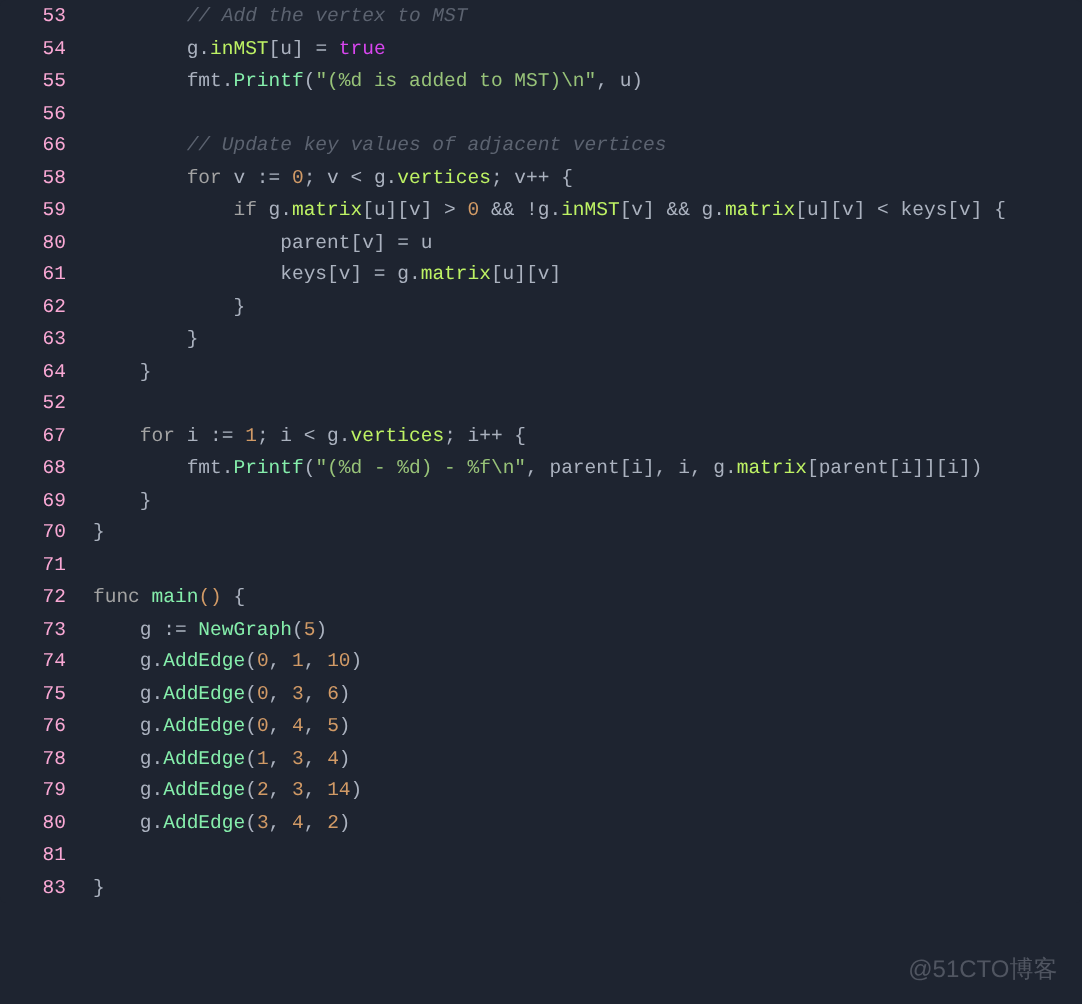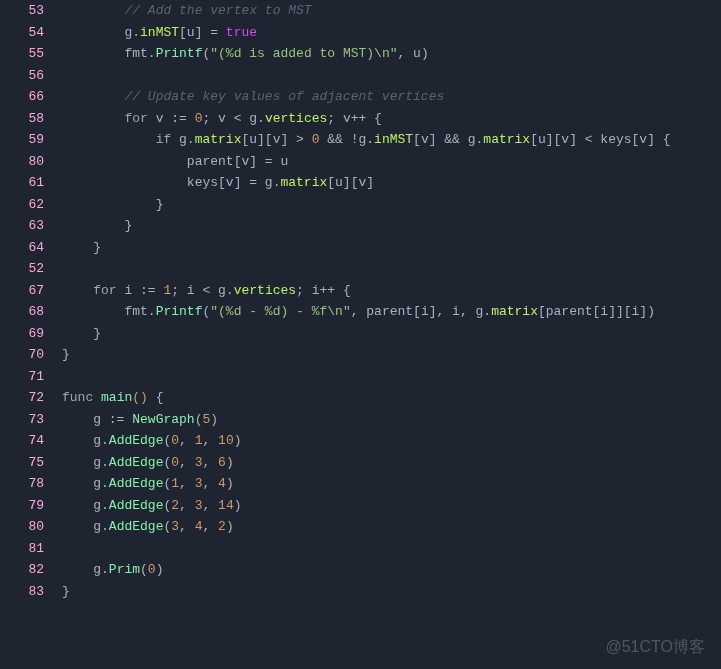--- a/index.html
+++ b/index.html
@@ -72,20 +72,20 @@
     <div class="line"><span class="gutter">52</span><span class="code"><span></span></span></div>
     <div class="line"><span class="gutter">67</span><span class="code"><span>    </span><span class="keyword">for</span><span class="plain"> i := </span><span class="number">1</span><span class="plain">; i &lt; g.</span><span class="ident">vertices</span><span class="plain">; i++ {</span></span></div>
     <div class="line"><span class="gutter">68</span><span class="code"><span>        </span><span class="plain">fmt.</span><span class="func">Printf</span><span class="plain">(</span><span class="string">"(%d - %d) - %f\n"</span><span class="plain">, parent[i], i, g.</span><span class="ident">matrix</span><span class="plain">[parent[i]][i])</span></span></div>
     <div class="line"><span class="gutter">69</span><span class="code"><span>    </span><span class="plain">}</span></span></div>
     <div class="line"><span class="gutter">70</span><span class="code"><span></span><span class="plain">}</span></span></div>
     <div class="line"><span class="gutter">71</span><span class="code"><span></span></span></div>
     <div class="line"><span class="gutter">72</span><span class="code"><span></span><span class="keyword">func</span><span class="plain"> </span><span class="func">main</span><span class="paren">()</span><span class="plain"> {</span></span></div>
     <div class="line"><span class="gutter">73</span><span class="code"><span>    </span><span class="plain">g := </span><span class="func">NewGraph</span><span class="plain">(</span><span class="number">5</span><span class="plain">)</span></span></div>
     <div class="line"><span class="gutter">74</span><span class="code"><span>    </span><span class="plain">g.</span><span class="func">AddEdge</span><span class="plain">(</span><span class="number">0</span><span class="plain">, </span><span class="number">1</span><span class="plain">, </span><span class="number">10</span><span class="plain">)</span></span></div>
     <div class="line"><span class="gutter">75</span><span class="code"><span>    </span><span class="plain">g.</span><span class="func">AddEdge</span><span class="plain">(</span><span class="number">0</span><span class="plain">, </span><span class="number">3</span><span class="plain">, </span><span class="number">6</span><span class="plain">)</span></span></div>
+    <div class="line"><span class="gutter">76</span><span class="code"><span>    </span><span class="plain">g.</span><span class="func">AddEdge</span><span class="plain">(</span><span class="number">0</span><span class="plain">, </span><span class="number">4</span><span class="plain">, </span><span class="number">5</span><span class="plain">)</span></span></div>
     <div class="line"><span class="gutter">78</span><span class="code"><span>    </span><span class="plain">g.</span><span class="func">AddEdge</span><span class="plain">(</span><span class="number">1</span><span class="plain">, </span><span class="number">3</span><span class="plain">, </span><span class="number">4</span><span class="plain">)</span></span></div>
     <div class="line"><span class="gutter">79</span><span class="code"><span>    </span><span class="plain">g.</span><span class="func">AddEdge</span><span class="plain">(</span><span class="number">2</span><span class="plain">, </span><span class="number">3</span><span class="plain">, </span><span class="number">14</span><span class="plain">)</span></span></div>
     <div class="line"><span class="gutter">80</span><span class="code"><span>    </span><span class="plain">g.</span><span class="func">AddEdge</span><span class="plain">(</span><span class="number">3</span><span class="plain">, </span><span class="number">4</span><span class="plain">, </span><span class="number">2</span><span class="plain">)</span></span></div>
     <div class="line"><span class="gutter">81</span><span class="code"><span></span></span></div>
-    <div class="line"><span class="gutter">82</span><span class="code"><span>    </span><span class="plain">g.</span><span class="func">Prim</span><span class="plain">(</span><span class="number">0</span><span class="plain">)</span></span></div>
     <div class="line"><span class="gutter">83</span><span class="code"><span></span><span class="plain">}</span></span></div>
   </div>
 <div class="watermark">@51CTO博客</div>
 
 </body></html>

